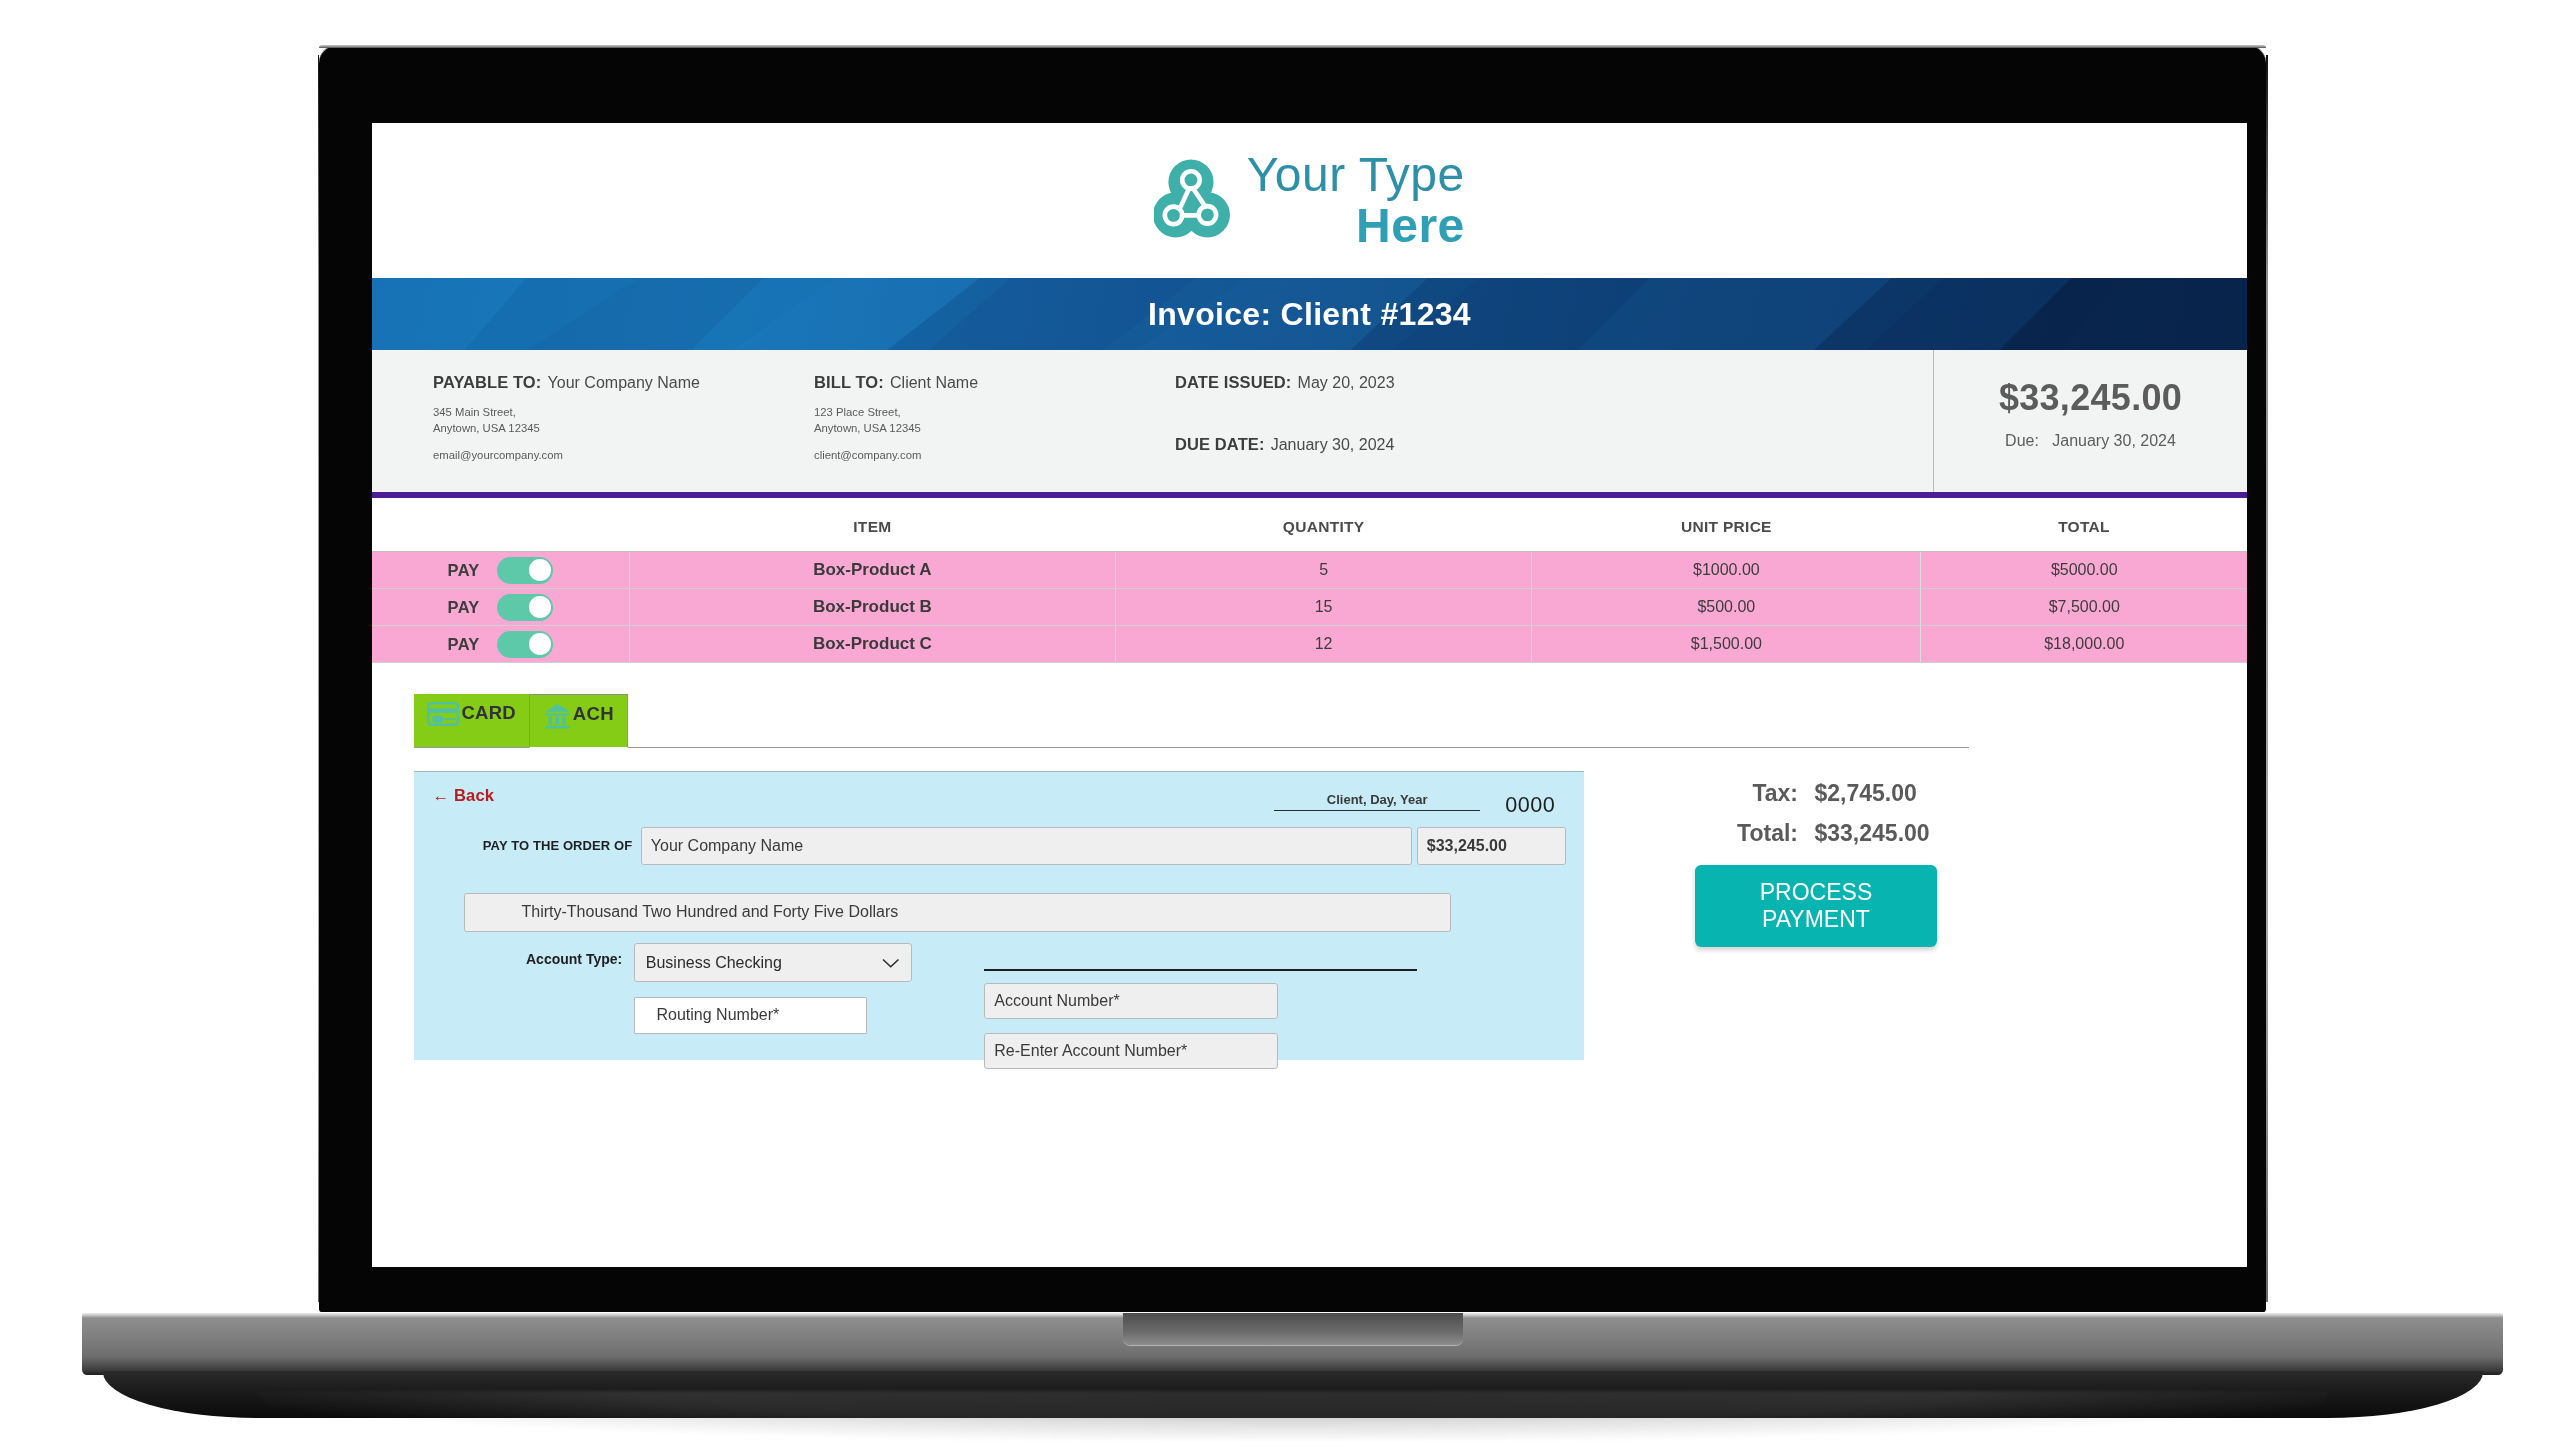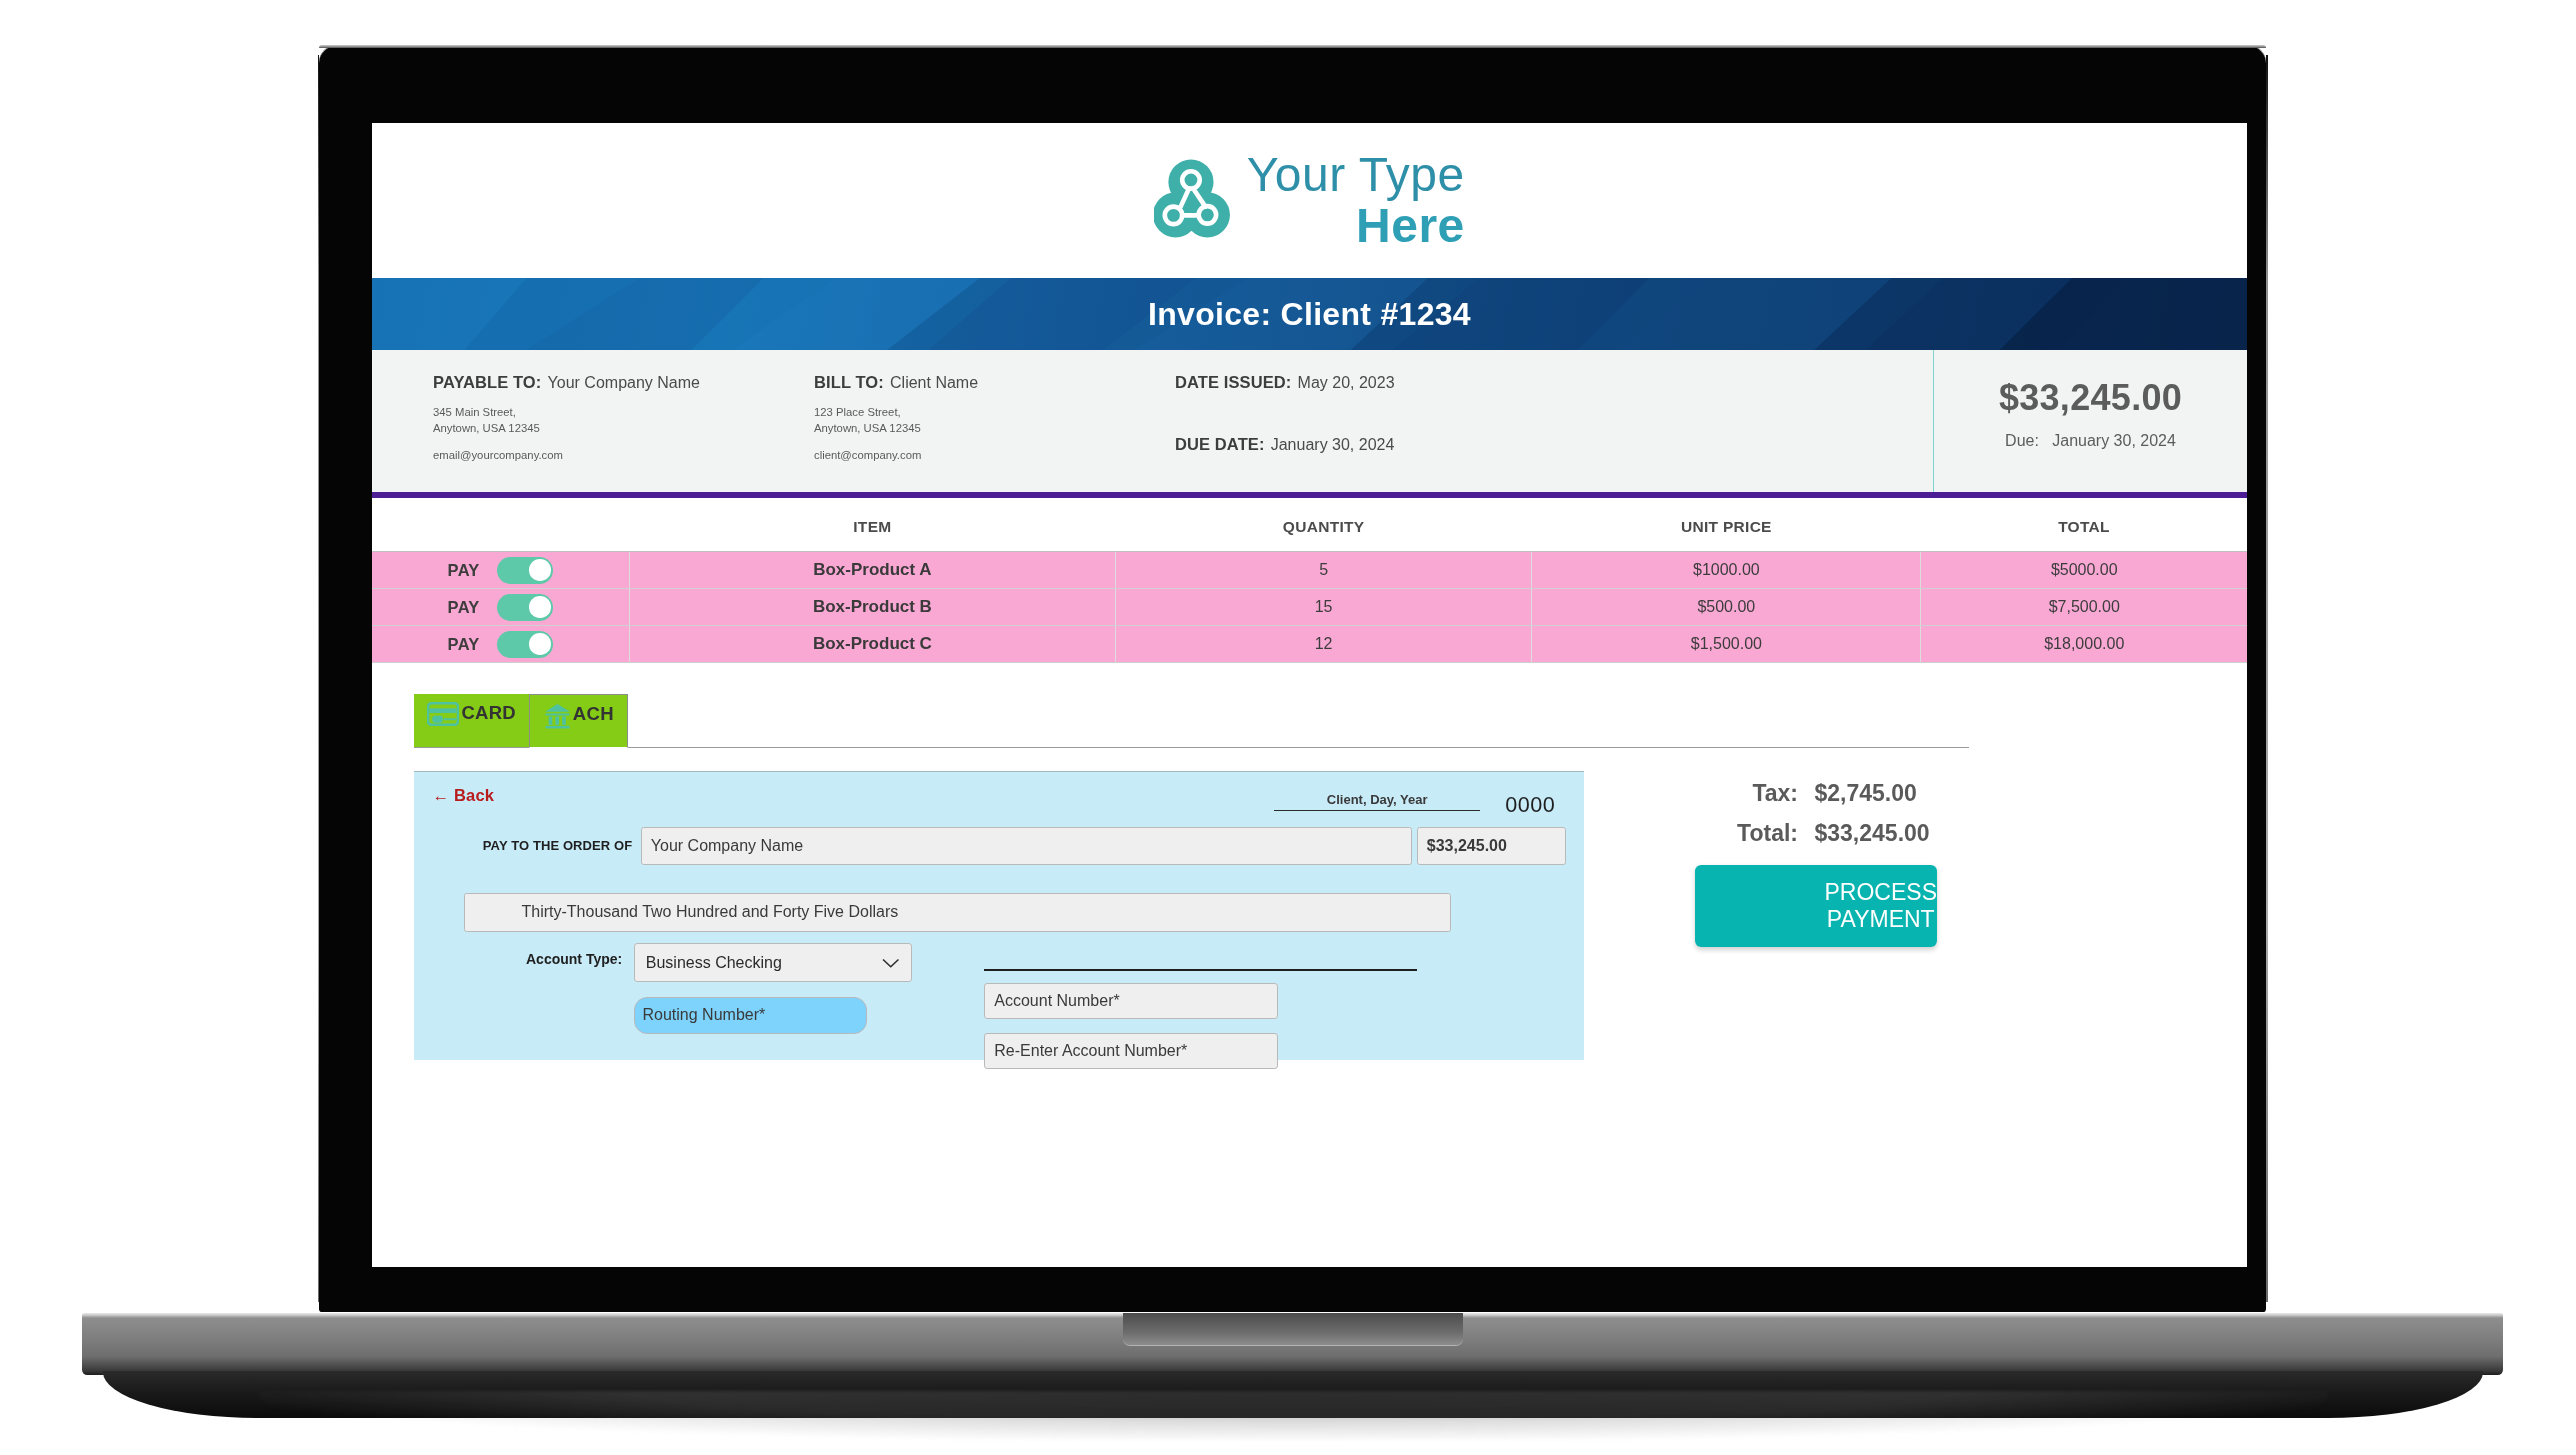--- a/index.html
+++ b/index.html
@@ -238,22 +238,22 @@
     width: 201px; text-align:right; padding-right: 11.3px; padding-top: 8.2px;
   }
   .acct-left { width: 335px; }
   .select {
     width: 278px; height: 39px; background:#efefef; border:1px solid #b9b9b9; border-radius:3.1px;
     display:flex; align-items:center; justify-content:space-between;
     padding: 0 11.3px; font-size: 16px; color:#2b2b2b;
   }
   .routing {
     width: 233px; height: 37px; margin-top: 14.4px;
-    background:#7dd3fc; border:1px solid #b9b9b9; border-radius:13px;
-    display:flex; align-items:center; padding: 0 8px;
+    background:#ffffff; border:1px solid #b9b9b9; border-radius:1px;
+    display:flex; align-items:center; padding: 0 22px;
     font-size: 16px; color:#3a3a3a;
   }
   .acct-right { padding-left: 15.5px; padding-top: 4.1px; }
   .sig-line { width: 433px; border-bottom: 2.1px solid #1f1f1f; height: 24px; }
   .acct-num {
     width: 294px; height: 36px; margin-top: 11.3px;
     background:#efefef; border:1px solid #b9b9b9; border-radius:3.1px;
     display:flex; align-items:center; padding: 0 9.3px;
     font-size: 16px; color:#3a3a3a;
   }
@@ -261,21 +261,21 @@
 
   
   .summary { width: 618px; padding: 9.3px 0 0 44px; }
   .sum-row { display:flex; justify-content:flex-start; align-items:baseline; margin-bottom: 12.4px; }
   .sum-label { width: 170px; text-align:right; font-size: 23px; font-weight:700; color:#5a5a5a; }
   .sum-value { padding-left: 16.5px; font-size: 23px; font-weight:700; color:#5a5a5a; }
   .process-btn {
     margin-top: 18.5px; margin-left: 67px;
     width: 242px; height: 82px;
     background:#07b4b0; border-radius: 6.2px;
-    display:flex; align-items:center; justify-content:flex-end;
+    display:flex; align-items:center; justify-content:center;
     color:#fff; font-size: 23px; font-weight:400; text-align:center; line-height:1.2;
     box-shadow: 0 2.6px 5.2px rgba(0,0,0,.18);
   }
 </style>
 </head>
 <body>
 
 <div class="stage">
 
   <div class="laptop-lid">

